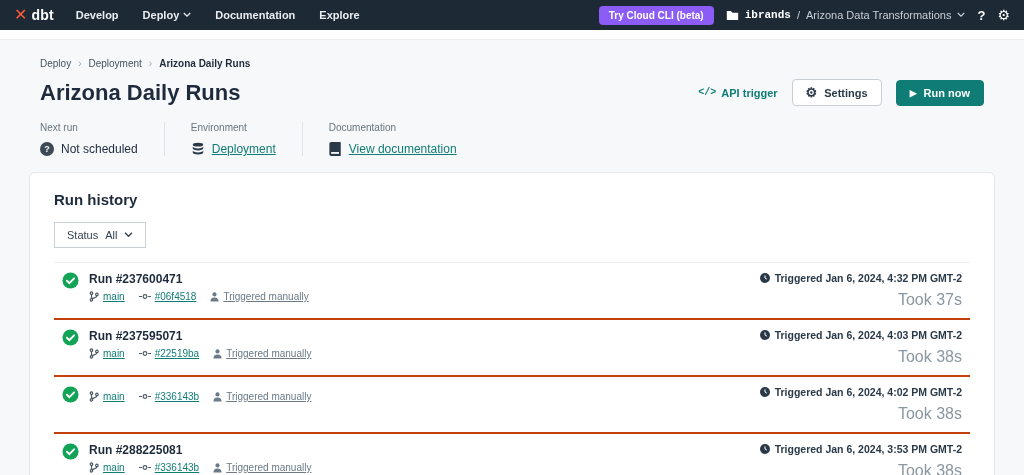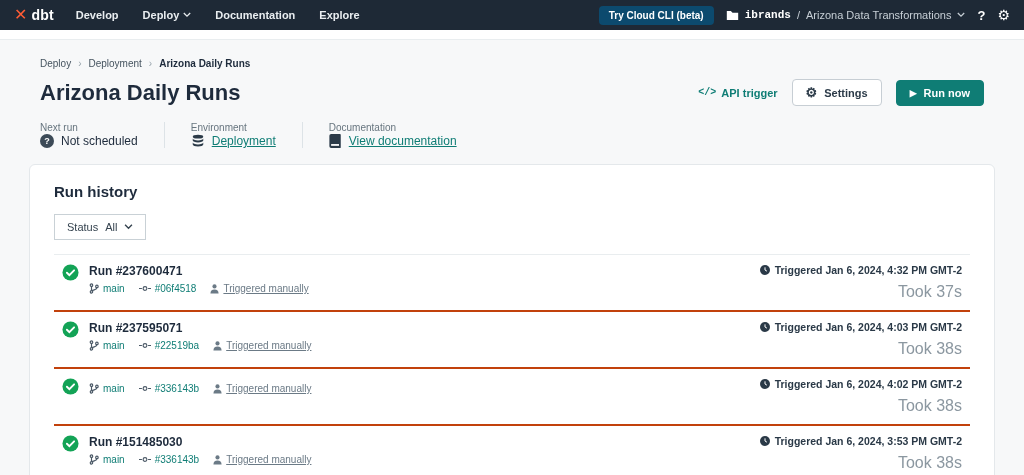--- a/index.html
+++ b/index.html
@@ -16,21 +16,21 @@
     display: flex; align-items: center;
     padding: 0 14px; gap: 22px;
   }
   .brand { display:flex; align-items:center; gap:4px; }
   .brand-x { color:#ff5c35; font-weight:bold; font-size:16px; line-height:1; }
   .brand-name { color:#fff; font-weight:bold; font-size:14px; letter-spacing:.2px; }
   .nav-items { display:flex; gap:24px; }
   .nav-item { color:#e9edf0; font-size:11px; font-weight:700; cursor:pointer; display:flex; align-items:center; gap:4px; }
   .nav-right { margin-left:auto; display:flex; align-items:center; gap:12px; }
   .cli-btn {
-    background:#0c4a6e; color:#fff; font-size:10px; font-weight:700;
+    background:#8b5cf6; color:#fff; font-size:10px; font-weight:700;
     border:none; border-radius:4px; padding:4px 10px; cursor:pointer;
   }
   .acct { display:flex; align-items:center; gap:6px; color:#c6ced5; font-size:11px; }
   .acct b { color:#fff; font-size:11px;font-family:Liberation Mono, monospace; }
   .nav-help { color:#fff; font-size:13px; font-weight:bold; cursor:pointer; }
   .nav-gear { color:#fff; font-size:14px; cursor:pointer; line-height:1; }
   .white-strip { height:10px; background:#ffffff; border-bottom:1px solid #e9edef; }
 
   
   .content { padding: 0 40px; }
@@ -46,21 +46,21 @@
   .btn { display:inline-flex; align-items:center; gap:7px; font-size:11px; font-weight:700; border-radius:4px; padding:6px 13px; cursor:pointer; }
   .btn-outline { background:#fff; color:#2b3a48; border:1px solid #c7ced4; }
   .btn-primary { background:#0f7d75; color:#fff; border:1px solid #0f7d75; }
   .play-glyph { font-size:9px; }
   .gear-glyph { font-size:13px; line-height:1; }
 
   
   .info-row { margin-top:16px; display:flex; }
   .info-col { padding-right:26px; margin-right:26px; border-right:1px solid #dde3e7; }
   .info-col:last-child { border-right:none; }
-  .info-label { font-size:10px; color:#67757f; margin-bottom:1px; }
+  .info-label { font-size:10px; color:#67757f; margin-bottom:9px; }
   .info-value { display:flex; align-items:center; gap:7px; font-size:12px; color:#1e2b3c; }
   .qmark {
     width:14px; height:14px; border-radius:50%; background:#3c4a57; color:#fff;
     font-size:9px; font-weight:bold; display:inline-flex; align-items:center; justify-content:center;
   }
   .teal-link { color:#0f7d75; text-decoration:underline; cursor:pointer; }
   .ic { display:inline-flex; }
 
   
   .card {
@@ -73,21 +73,21 @@
     border:1px solid #c9d1d6; border-radius:0; padding:6px 12px; cursor:pointer; background:#fff;
   }
   .status-filter span { font-size:11px; color:#35434f; }
   .runs { margin-top:14px; border-top:1px solid #e9edef; }
   .run-row { display:flex; justify-content:space-between; align-items:flex-start; padding:9px 8px 9px 8px; border-bottom:2px solid #c2410c; }
   .run-row:last-child { border-bottom:none; }
   .run-left { display:flex; gap:10px; }
   .run-name { font-size:12px; font-weight:bold; color:#1e2b3c; cursor:pointer; }
   .run-meta { margin-top:5px; display:flex; align-items:center; gap:14px; font-size:10px; }
   .meta-item { display:flex; align-items:center; gap:4px; }
-  .meta-link { color:#0f7d75; cursor:pointer; }
+  .meta-link { color:#0f7d75; text-decoration:underline; cursor:pointer; }
   .meta-muted { color:#6b7a86; text-decoration:underline; cursor:pointer; }
   .run-right { text-align:right; }
   .run-triggered { font-size:10.5px; color:#2a3947; font-weight:600; display:flex; align-items:center; gap:5px; justify-content:flex-end; }
   .run-took { margin-top:7px; font-size:16px; color:#8b97a0; }
   svg { display:block; }
 </style>
 </head>
 <body>
 
 <div class="topnav">
@@ -407,21 +407,21 @@
 
     <div class="run-row">
       <div class="run-left">
         <span class="ic">
           <svg width="17" height="17" viewBox="0 0 18 18">
               <circle cx="9" cy="9" r="8.5" fill="#13a356"></circle>
               <path d="M5.2 9.3l2.6 2.6 5-5.2" stroke="#fff" stroke-width="2" fill="none" stroke-linecap="round"></path>
             </svg>
         </span>
         <div>
-          <div class="run-name">Run #151485030</div>
+          <div class="run-name">Run #288225081</div>
           <div class="run-meta">
             <span class="meta-item">
               <span class="ic">
                   <svg width="10" height="11" viewBox="0 0 12 13">
                     <g stroke="#4a5866" stroke-width="1.4" fill="none">
                       <circle cx="3" cy="2.5" r="1.5"></circle>
                       <circle cx="9.5" cy="4" r="1.5"></circle>
                       <circle cx="3" cy="10.5" r="1.5"></circle>
                       <path d="M3 4v5M9.5 5.7c0 2.5-4 2-6.2 3.6"></path>
                     </g>

